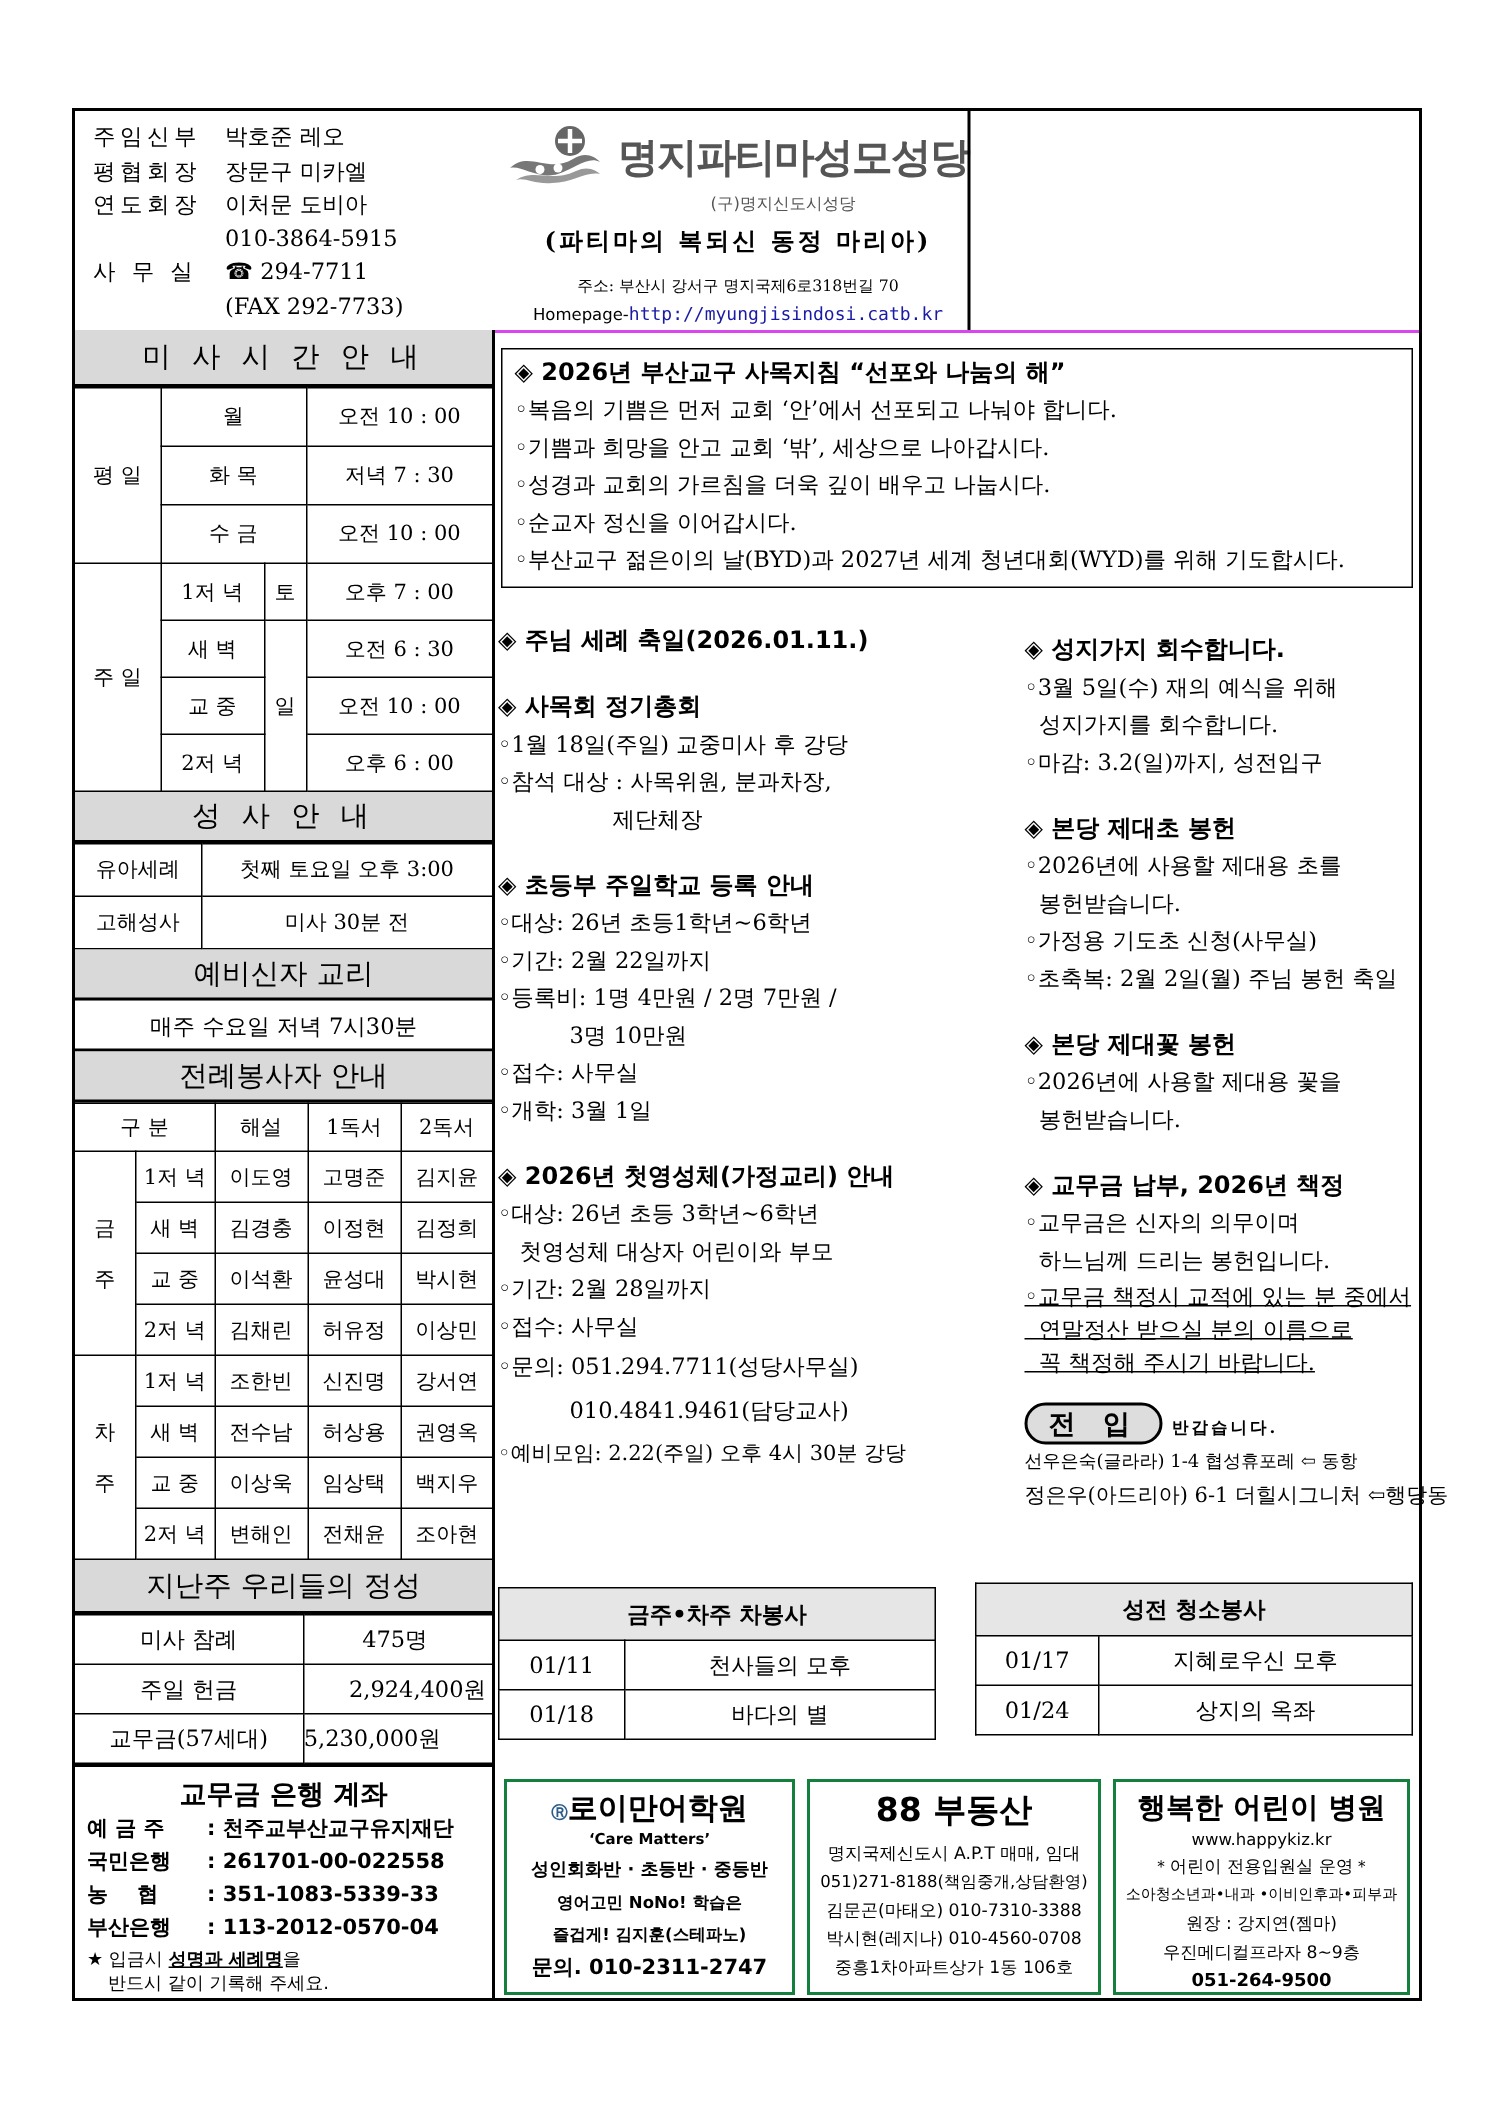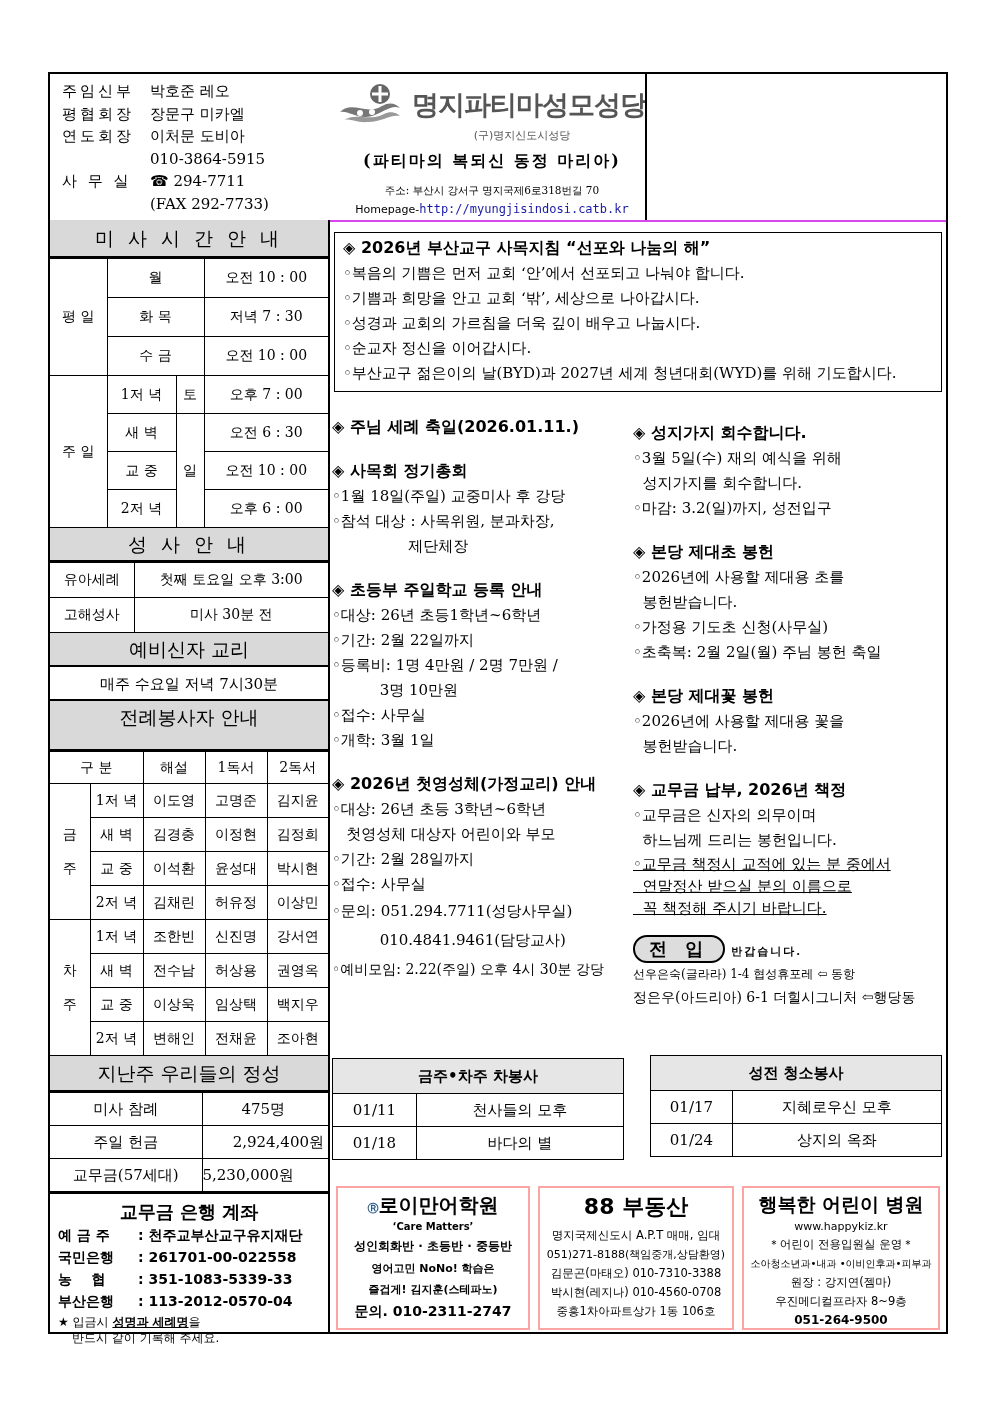--- a/index.html
+++ b/index.html
@@ -38,32 +38,32 @@
   .bank-title { text-align: center; font-weight: bold; font-size: 18px; }
   .bank-row { display: flex; font-weight: bold; font-size: 14px; line-height: 22px; }
   .bank-row .bl { width: 80px; }
   .bank-note { font-size: 12px; margin-top: 2px; line-height: 16px; }
 
   
   .pastoral { position: absolute; left: 284px; top: 158px; width: 608px; height: 160px; border: 1.5px solid #000; box-sizing: border-box; padding: 2px 8px; }
   .h-diamond { font-family: "DejaVu Sans", sans-serif; font-weight: bold; font-size: 16px; line-height: 26px; }
   .item { font-size: 15px; line-height: 25px; }
   .col-a { position: absolute; left: 282px; top: 340px; width: 306px; }
-  .col-b { position: absolute; left: 583px; top: 346px; width: 296px; }
+  .col-b { position: absolute; left: 633px; top: 346px; width: 296px; }
   .u { text-decoration: underline; }
   .sp { height: 18px; }
 
   .jeonip-pill { display: inline-block; border: 2px solid #000; border-radius: 16px; background: #ddd; font-family: "DejaVu Sans", sans-serif; font-weight: bold; font-size: 18px; padding: 0 14px; letter-spacing: 6px; }
   .welcome { font-size: 11px; font-weight: bold; letter-spacing: 2px; margin-left: 6px; }
 
   .svc-table { position: absolute; border-collapse: collapse; font-size: 15px; }
   .svc-table td { border: 1.5px solid #000; text-align: center; height: 30px; }
   .svc-table .th { background: #e6e6e6; font-family: "DejaVu Sans", sans-serif; font-weight: bold; font-size: 15px; height: 32px; }
 
-  .ad { position: absolute; top: 1112px; height: 144px; border: 2px solid #fca5a5; box-sizing: border-box; text-align: center; font-family: "DejaVu Sans", sans-serif; }
+  .ad { position: absolute; top: 1112px; height: 144px; border: 2px solid #15803d; box-sizing: border-box; text-align: center; font-family: "DejaVu Sans", sans-serif; }
 </style>
 </head>
 <body>
 
 <div class="page">
 
   <div class="hdr">
     <div class="staff">
       <div class="row">
           <span class="lbl">주임신부</span>
@@ -177,21 +177,21 @@
       <tr style="height:35px">
             <td>고해성사</td>
             <td>미사 30분 전</td>
           </tr>
     </tbody>
       </table>
 
     <div class="sec-title" style="height:34px;line-height:32px">예비신자 교리</div>
     <div style="height:34px;line-height:34px;text-align:center;font-size:15px;border-bottom:2px solid #000;box-sizing:border-box">매주 수요일 저녁 7시30분</div>
 
-    <div class="sec-title" style="height:50px;line-height:32px">전례봉사자 안내</div>
+    <div class="sec-title" style="height:34px;line-height:32px">전례봉사자 안내</div>
     <table class="grid" style="font-size:14px">
       <colgroup>
           <col style="width:40px">
           <col style="width:53px">
           <col style="width:62px">
           <col style="width:62px">
           <col style="width:61px">
         </colgroup>
       <tbody>
           <tr style="height:32px">

